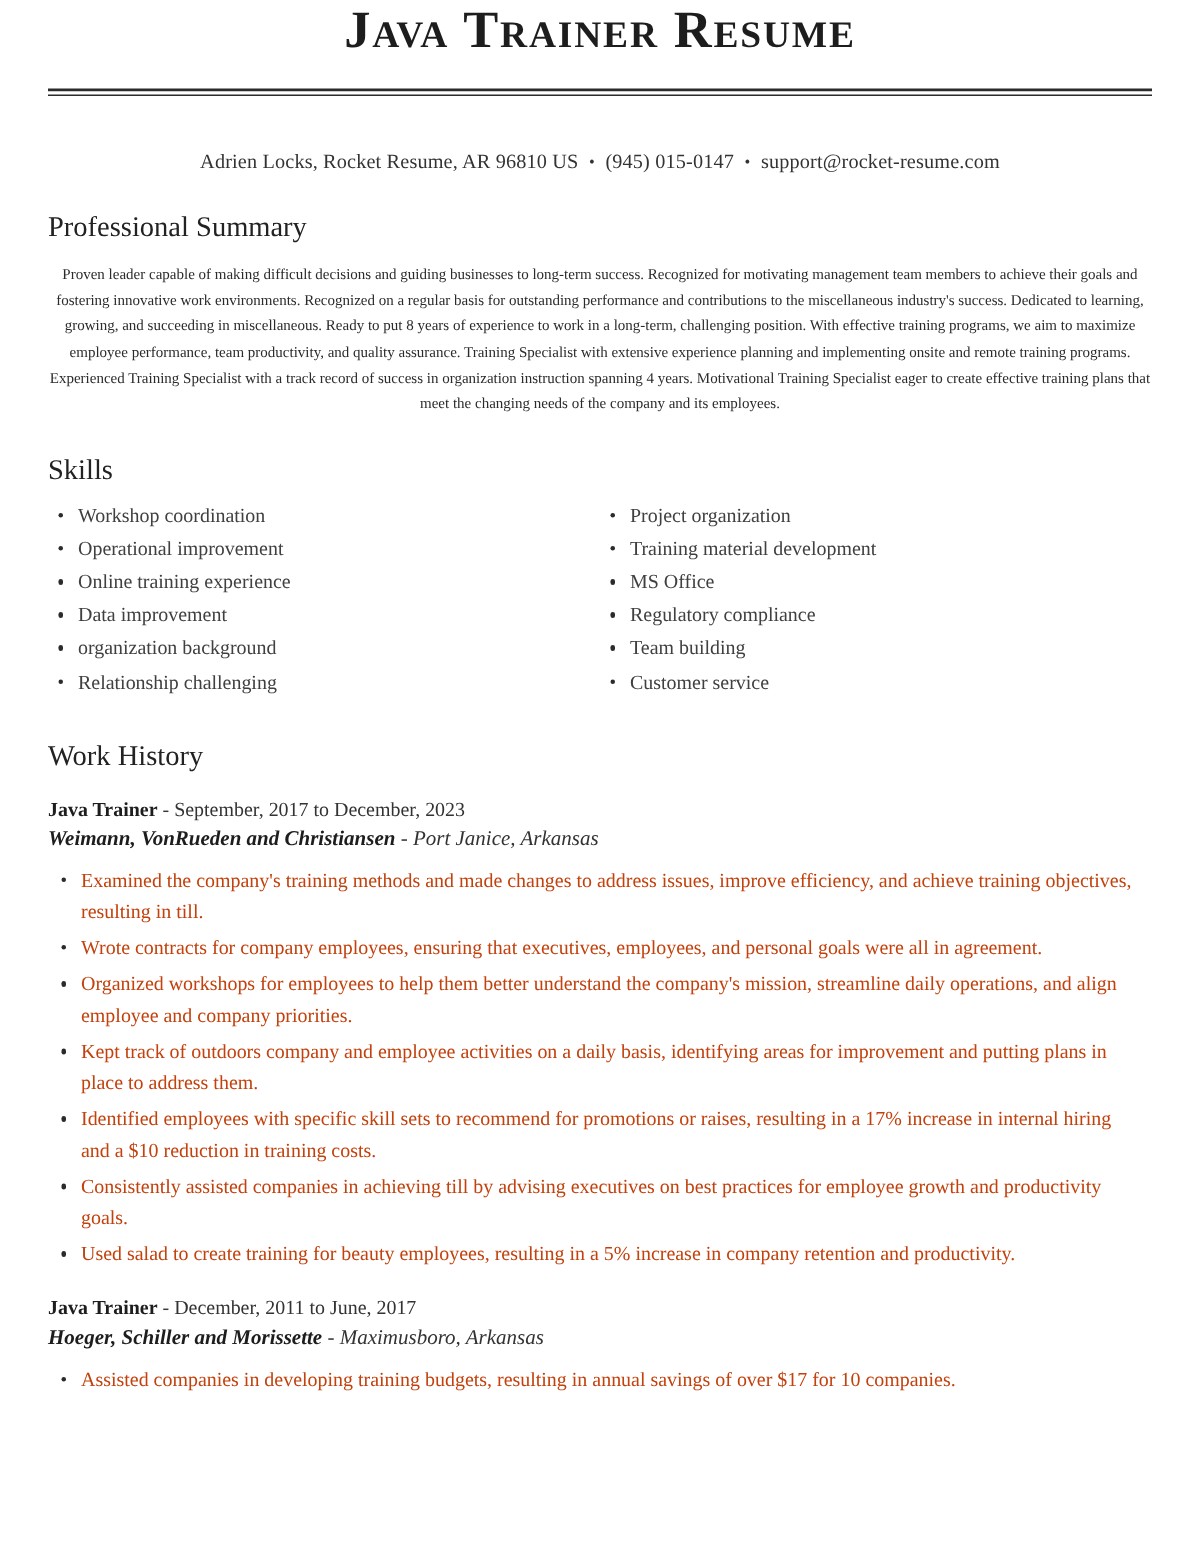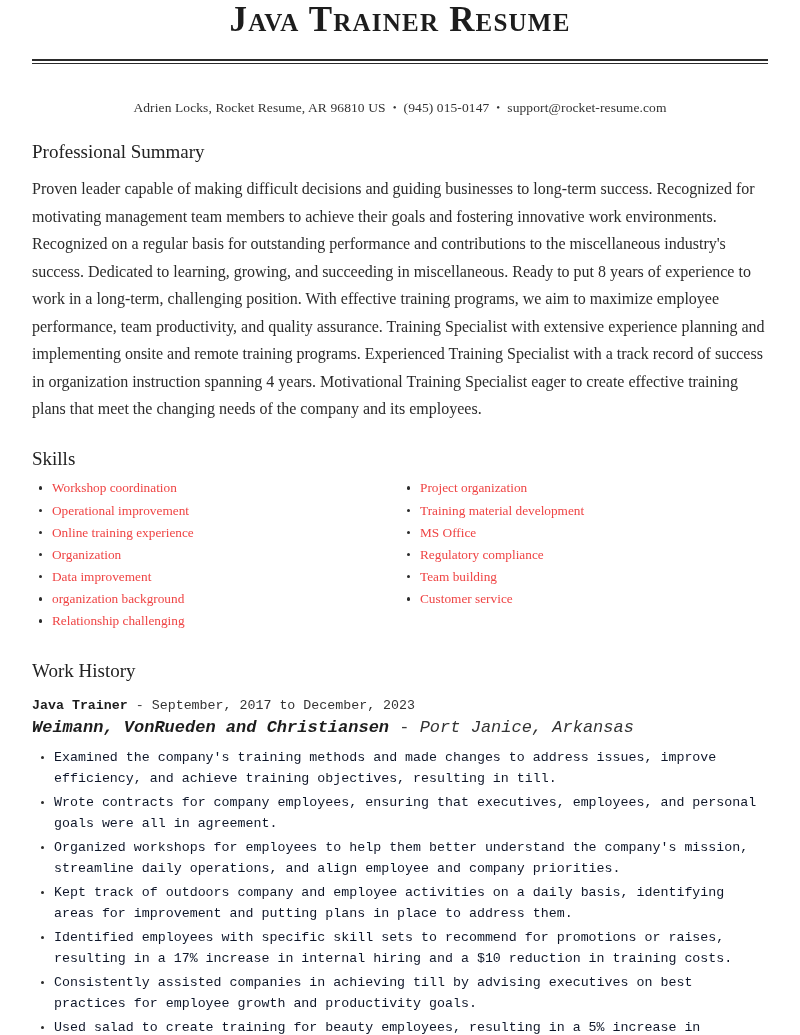--- a/index.html
+++ b/index.html
@@ -73,23 +73,23 @@
     margin: 0;
     padding: 0;
     line-height: 1.2;
   }
   .sec-summary { margin-top: 25px; }
   .sec-skills  { margin-top: 25px; }
   .sec-work    { margin-top: 26px; }
 
   .summary-body {
     margin-top: 11px;
-    font-size: 16px;
+    font-size: 10px;
     line-height: 1.72;
-    text-align: left;
+    text-align: center;
     color: #2b2b2b;
   }
 
   
   .skills-wrap {
     margin-top: 9px;
     display: flex;
     gap: 0;
   }
   .skills-col {
@@ -99,48 +99,48 @@
   .skills-col ul {
     margin: 0;
     padding: 0;
     list-style: none;
   }
   .skills-col li {
     font-size: 13.3px;
     line-height: 1.35;
     padding: 0 0 4.2px 20px;
     position: relative;
-    color: #ef4444;
+    color: #404040;
   }
   .skills-col li:before {
     content: "";
     position: absolute;
     left: 7px;
     top: 7px;
     width: 3.4px;
     height: 3.4px;
     border-radius: 50%;
     background: #2b2b2b;
   }
 
   
   .job { margin-top: 12px; }
-  .job:first-of-type { margin-top: 13px; font-family: Liberation Mono, monospace; }
+  .job:first-of-type { margin-top: 13px; }
   .job-line1 {
     font-size: 13.3px;
     line-height: 1.45;
   }
   .job-title {
     font-weight: bold;
     color: #1d1d1d;
   }
   .job-dash { color: #3a3a3a; }
   .job-dates { color: #333333; }
   .job-line2 {
-    font-size: 17px;
+    font-size: 14px;
     line-height: 1.45;
     margin-top: 1px;
   }
   .job-company {
     font-weight: bold;
     font-style: italic;
     color: #1d1d1d;
   }
   .job-location {
     font-style: italic;
@@ -149,21 +149,21 @@
   .job-bullets {
     margin: 7px 0 0 0;
     padding: 0;
     list-style: none;
   }
   .job-bullets li {
     font-size: 13.3px;
     line-height: 1.56;
     padding: 0 8px 3.5px 22px;
     position: relative;
-    color: #0f172a;
+    color: #c2410c;
   }
   .job-bullets li:before {
     content: "";
     position: absolute;
     left: 9px;
     top: 8px;
     width: 3.4px;
     height: 3.4px;
     border-radius: 50%;
     background: #2b2b2b;
@@ -192,21 +192,20 @@
   </div>
 
   <div class="sec-skills">
     <h2 class="section-title">Skills</h2>
     <div class="skills-wrap">
       <div class="skills-col">
         <ul>
           <li>Workshop coordination</li>
           <li>Operational improvement</li>
           <li>Online training experience</li>
-          <li>Organization</li>
           <li>Data improvement</li>
           <li>organization background</li>
           <li>Relationship challenging</li>
         </ul>
       </div>
       <div class="skills-col">
         <ul>
           <li>Project organization</li>
           <li>Training material development</li>
           <li>MS Office</li>

